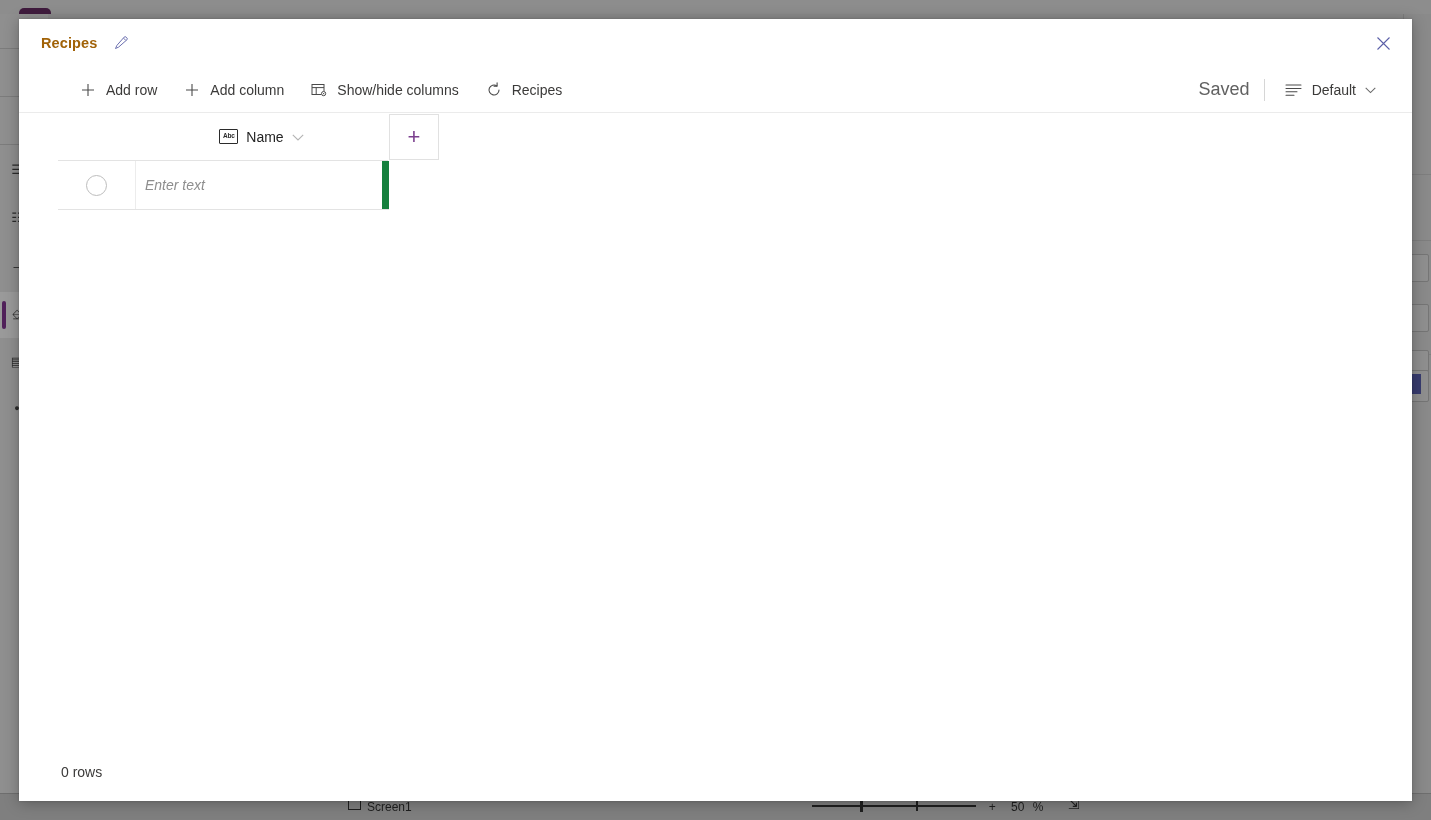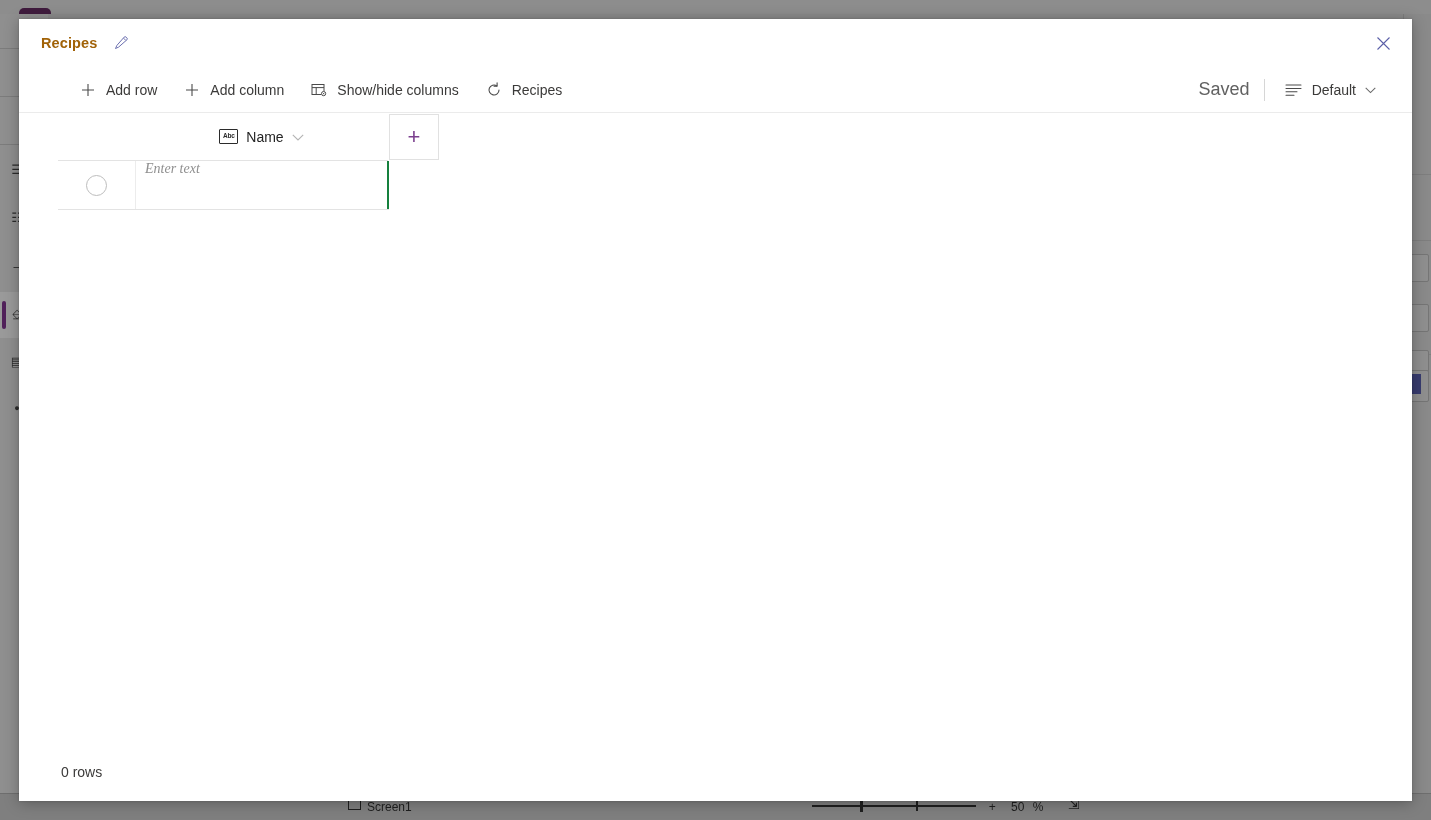--- a/index.html
+++ b/index.html
@@ -368,26 +368,25 @@
   }
   .row-circle {
     width: 19px; height: 19px;
     border: 1.3px solid #bdbdbd;
     border-radius: 50%;
     cursor: pointer;
   }
   .nr-cell {
     width: 253px;
     display: flex;
-    align-items: flex-start;
+    align-items: center;
     padding-left: 9px;
     box-sizing: border-box;
-    border-right: 2px solid #15803d;
+    border-right: 7px solid #15803d;
     cursor: text;
-    font-family: Liberation Serif, serif;
   }
   .nr-placeholder {
     font-size: 14px;
     color: #8e8e8e;
     font-style: italic;
   }
 
   
   .dlg-footer {
     flex: 0 0 58px;

